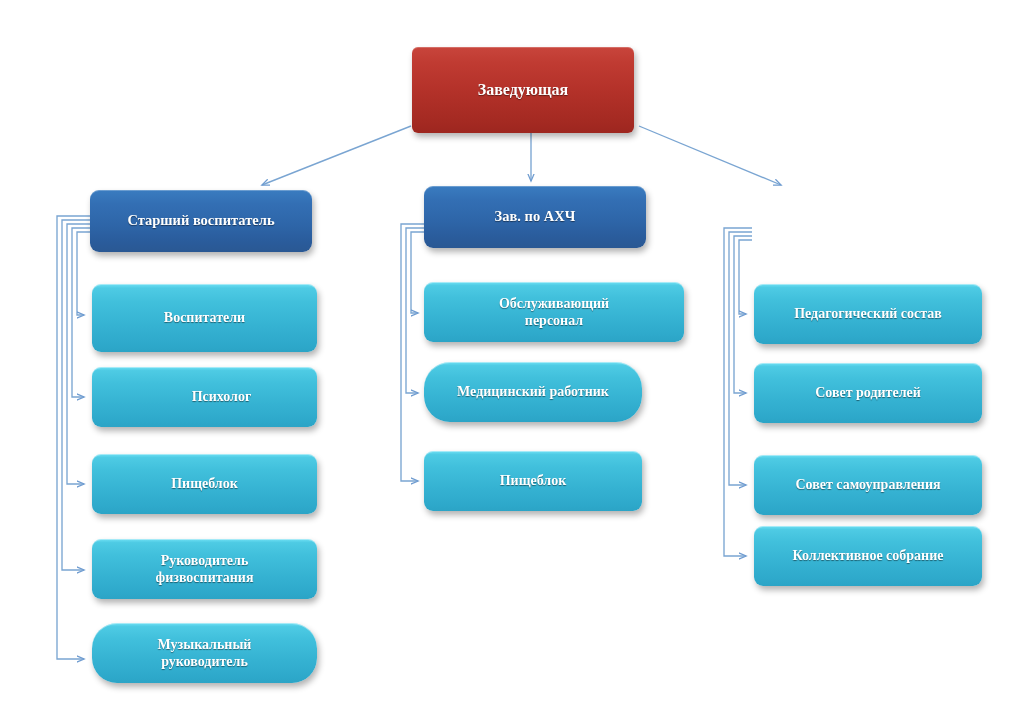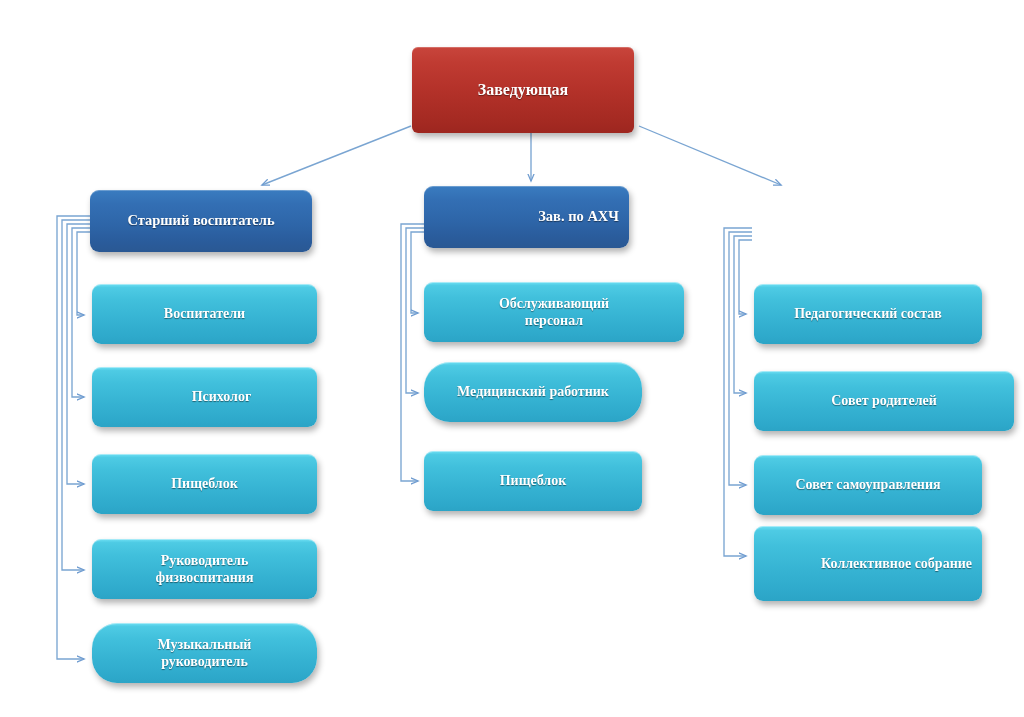--- a/index.html
+++ b/index.html
@@ -121,21 +121,21 @@
   </svg>
 
   <div class="node root" style="left:412px; top:47px; width:222px; height:86px;">
     <span class="node-label">Заведующая</span>
   </div>
 
   <div class="node branch" style="left:90px; top:190px; width:222px; height:62px;">
     <span class="node-label">Старший воспитатель</span>
   </div>
 
-  <div class="node leaf" style="left:92px; top:284px; width:225px; height:60px;">
+  <div class="node leaf" style="left:92px; top:284px; width:225px; height:68px;">
     <span class="node-label">Воспитатели</span>
   </div>
 
   <div class="node leaf" style="left:92px; top:367px; width:225px; height:60px;padding-left:44px;">
     <span class="node-label">Психолог</span>
   </div>
 
   <div class="node leaf" style="left:92px; top:454px; width:225px; height:60px;">
     <span class="node-label">Пищеблок</span>
   </div>
@@ -143,21 +143,21 @@
   <div class="node leaf" style="left:92px; top:539px; width:225px; height:60px;">
     <span class="node-label">Руководитель
 физвоспитания</span>
   </div>
 
   <div class="node leaf" style="left:92px; top:623px; width:225px; height:60px;border-radius:25px;">
     <span class="node-label">Музыкальный
 руководитель</span>
   </div>
 
-  <div class="node branch" style="left:424px; top:186px; width:205px; height:62px;justify-content:flex-end;">
+  <div class="node branch" style="left:424px; top:186px; width:222px; height:62px;">
     <span class="node-label">Зав. по АХЧ</span>
   </div>
 
   <div class="node leaf" style="left:424px; top:282px; width:260px; height:60px;">
     <span class="node-label">Обслуживающий
 персонал</span>
   </div>
 
   <div class="node leaf" style="left:424px; top:362px; width:218px; height:60px;border-radius:26px;">
     <span class="node-label">Медицинский работник</span>
@@ -165,25 +165,25 @@
 
   <div class="node leaf" style="left:424px; top:451px; width:218px; height:60px;">
     <span class="node-label">Пищеблок</span>
   </div>
 
 
   <div class="node leaf" style="left:754px; top:284px; width:228px; height:60px;">
     <span class="node-label">Педагогический состав</span>
   </div>
 
-  <div class="node leaf" style="left:754px; top:363px; width:260px; height:60px;margin-top:8px;">
+  <div class="node leaf" style="left:754px; top:363px; width:228px; height:60px;">
     <span class="node-label">Совет родителей</span>
   </div>
 
   <div class="node leaf" style="left:754px; top:455px; width:228px; height:60px;">
     <span class="node-label">Совет самоуправления</span>
   </div>
 
-  <div class="node leaf" style="left:754px; top:526px; width:228px; height:75px;justify-content:flex-end;">
+  <div class="node leaf" style="left:754px; top:526px; width:228px; height:60px;">
     <span class="node-label">Коллективное собрание</span>
   </div>
 
 </div>
 
 </body></html>

